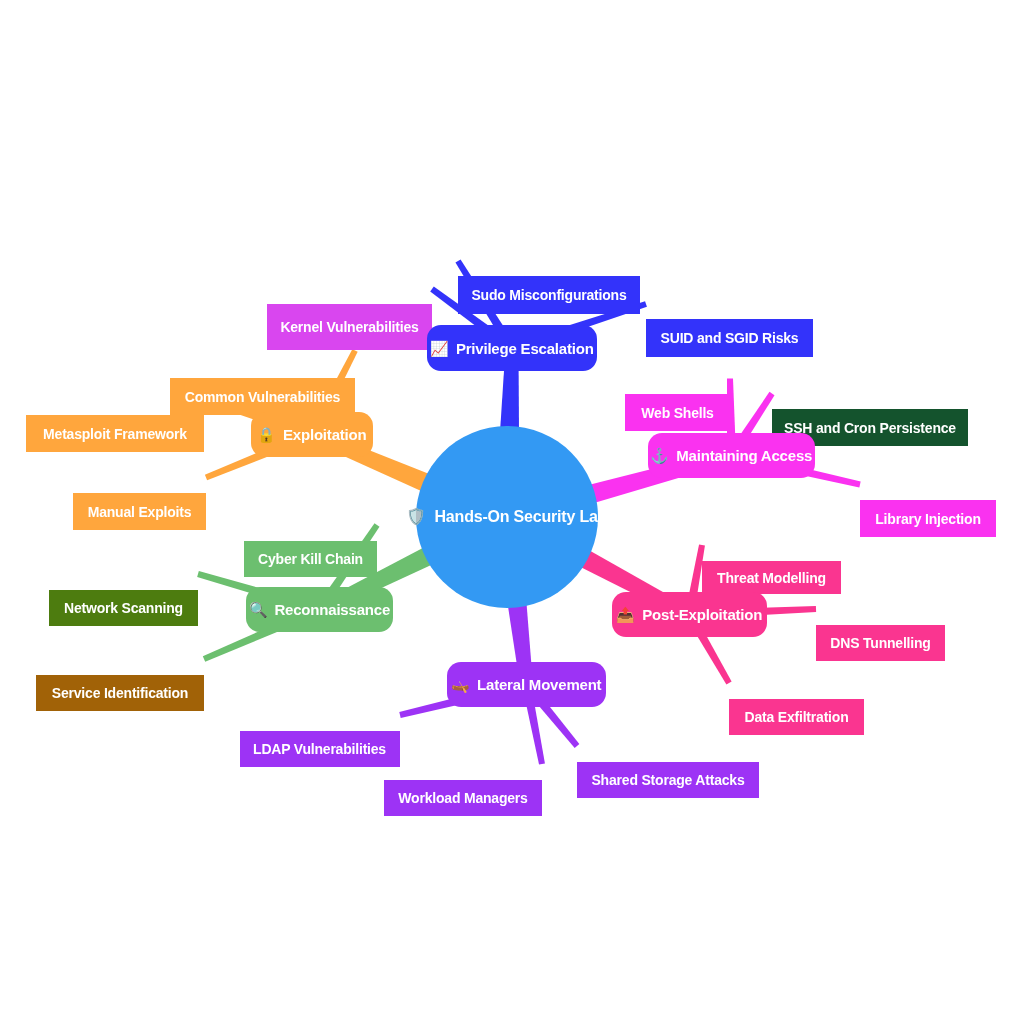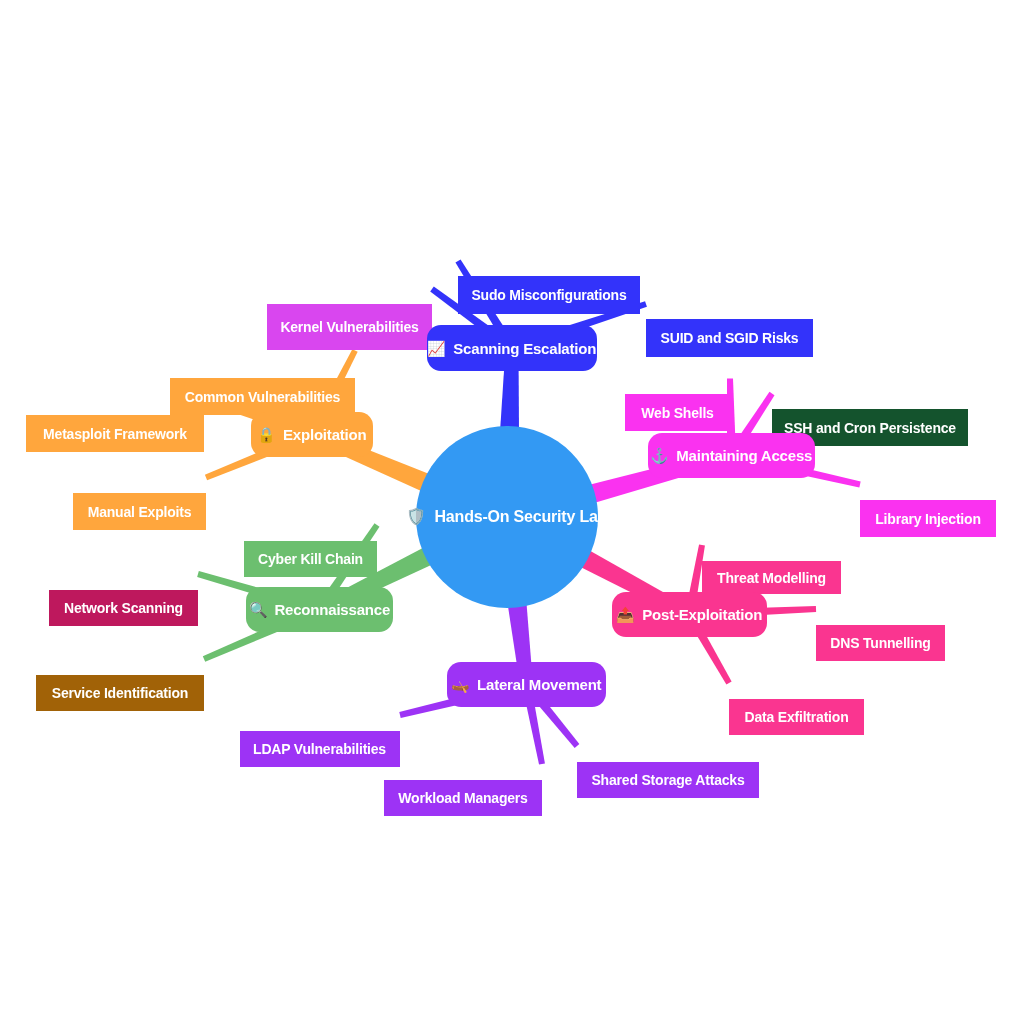--- a/index.html
+++ b/index.html
@@ -97,21 +97,21 @@
       <path d="M 313.38730178886726 430.21918305149524 L 204.92486785924487 396.6461220343302 L 203.07513214075513 402.3538779656698 L 310.61269821113274 438.78081694850476 Z" fill="#FFA63D"></path>
       <path d="M 310.3084139076496 430.3300435862989 L 204.87227593843303 474.7200290575326 L 207.12772406156697 480.2799709424674 L 313.6915860923504 438.6699564137011 Z" fill="#FFA63D"></path>
     </svg>
   <div id="nodes">
       <div class="node root-node" style="left: 416px; top: 426px; width: 182px; height: 182px; background: rgb(51, 153, 243);">
         <span class="node-emoji">🛡️</span>
         <span class="node-label">Hands-On Security Lab</span>
       </div>
       <div class="node branch-node" style="left: 427px; top: 325px; width: 170px; height: 46px; background: rgb(51, 51, 250);">
         <span class="node-emoji">📈</span>
-        <span class="node-label">Scanning Escalation</span>
+        <span class="node-label">Privilege Escalation</span>
       </div>
       <div class="node leaf-node" style="left: 267px; top: 270px; width: 165px; height: 46px; background: #d946ef;">
         <span class="node-label">Kernel Vulnerabilities</span>
       </div>
       <div class="node leaf-node" style="left: 458px; top: 242px; width: 182px; height: 38px; background: rgb(51, 51, 250);">
         <span class="node-label">Sudo Misconfigurations</span>
       </div>
       <div class="node leaf-node" style="left: 646px; top: 285px; width: 167px; height: 38px; background: rgb(51, 51, 250);">
         <span class="node-label">SUID and SGID Risks</span>
       </div>
@@ -154,21 +154,21 @@
       <div class="node leaf-node" style="left: 577px; top: 728px; width: 182px; height: 36px; background: rgb(157, 51, 245);">
         <span class="node-label">Shared Storage Attacks</span>
       </div>
       <div class="node branch-node" style="left: 246px; top: 587px; width: 147px; height: 45px; background: rgb(108, 191, 111);">
         <span class="node-emoji">🔍</span>
         <span class="node-label">Reconnaissance</span>
       </div>
       <div class="node leaf-node" style="left: 244px; top: 507px; width: 133px; height: 36px; background: rgb(108, 191, 111);">
         <span class="node-label">Cyber Kill Chain</span>
       </div>
-      <div class="node leaf-node" style="left: 49px; top: 556px; width: 149px; height: 36px; background: #be185d;">
+      <div class="node leaf-node" style="left: 49px; top: 556px; width: 149px; height: 36px; background: #4d7c0f;">
         <span class="node-label">Network Scanning</span>
       </div>
       <div class="node leaf-node" style="left: 36px; top: 641px; width: 168px; height: 36px; background: #a16207;">
         <span class="node-label">Service Identification</span>
       </div>
       <div class="node branch-node" style="left: 251px; top: 412px; width: 122px; height: 45px; background: rgb(255, 166, 61);">
         <span class="node-emoji">🔒</span>
         <span class="node-label">Exploitation</span>
       </div>
       <div class="node leaf-node" style="left: 170px; top: 344px; width: 185px; height: 37px; background: rgb(255, 166, 61);">

